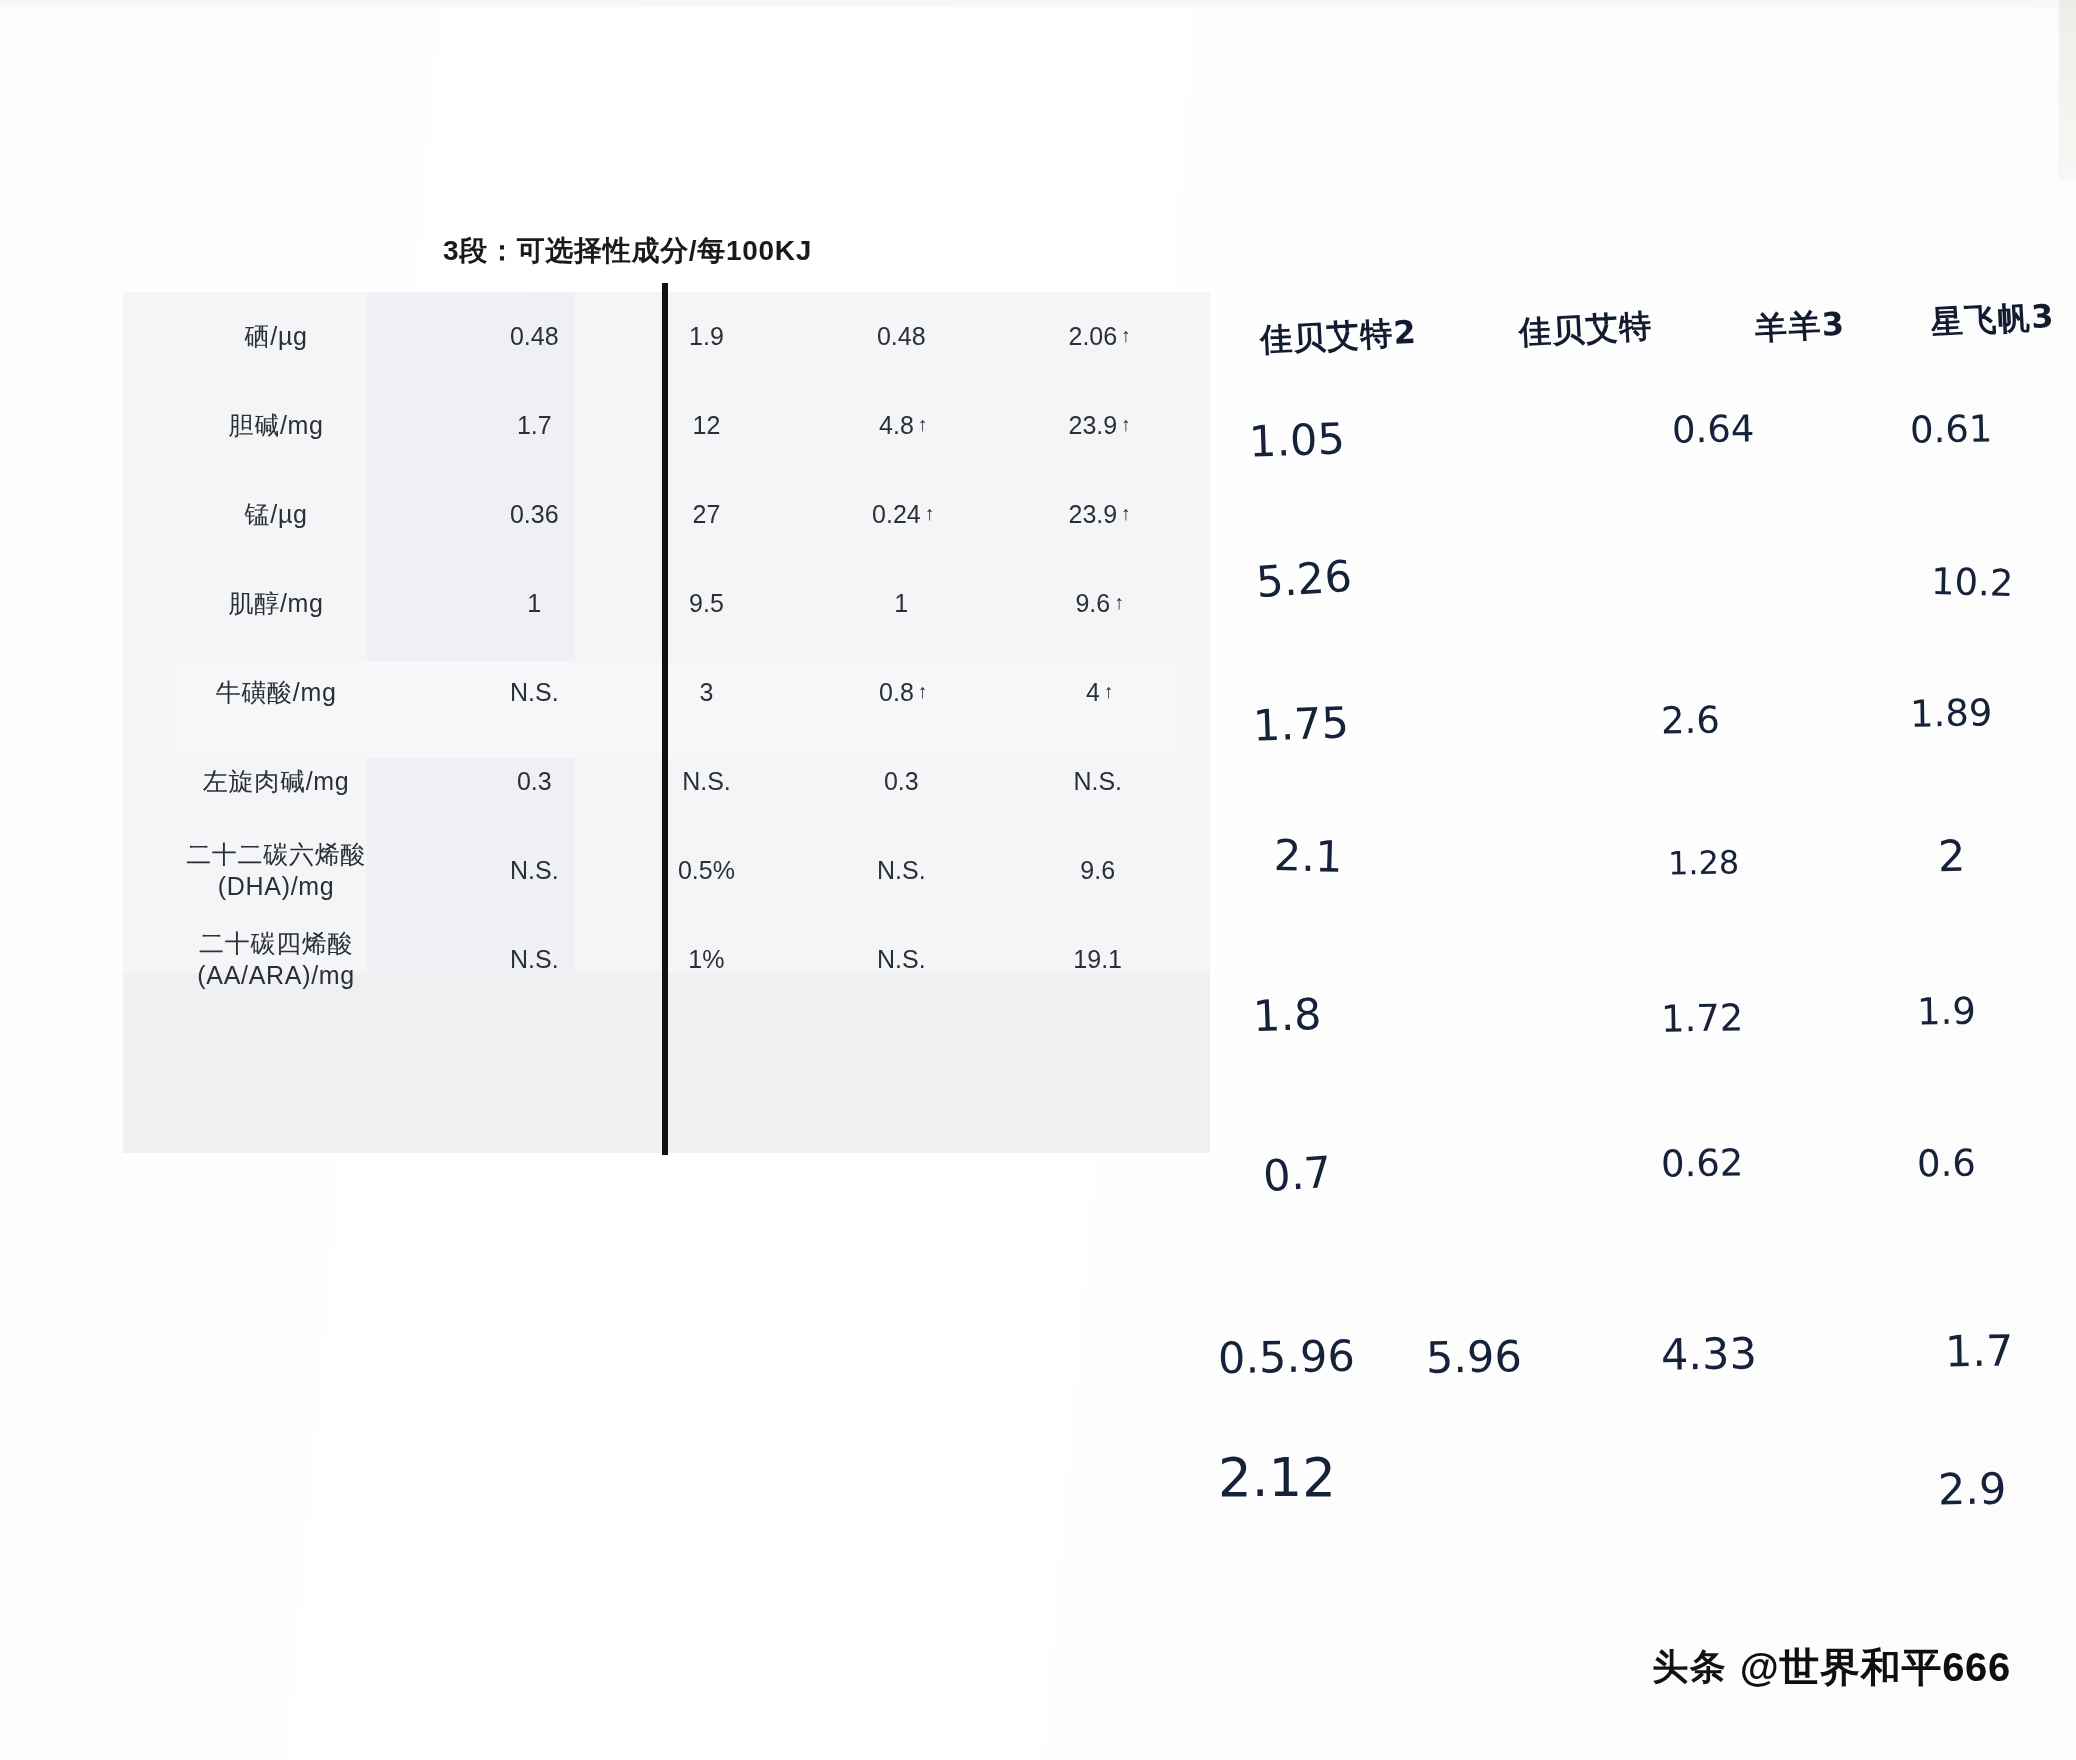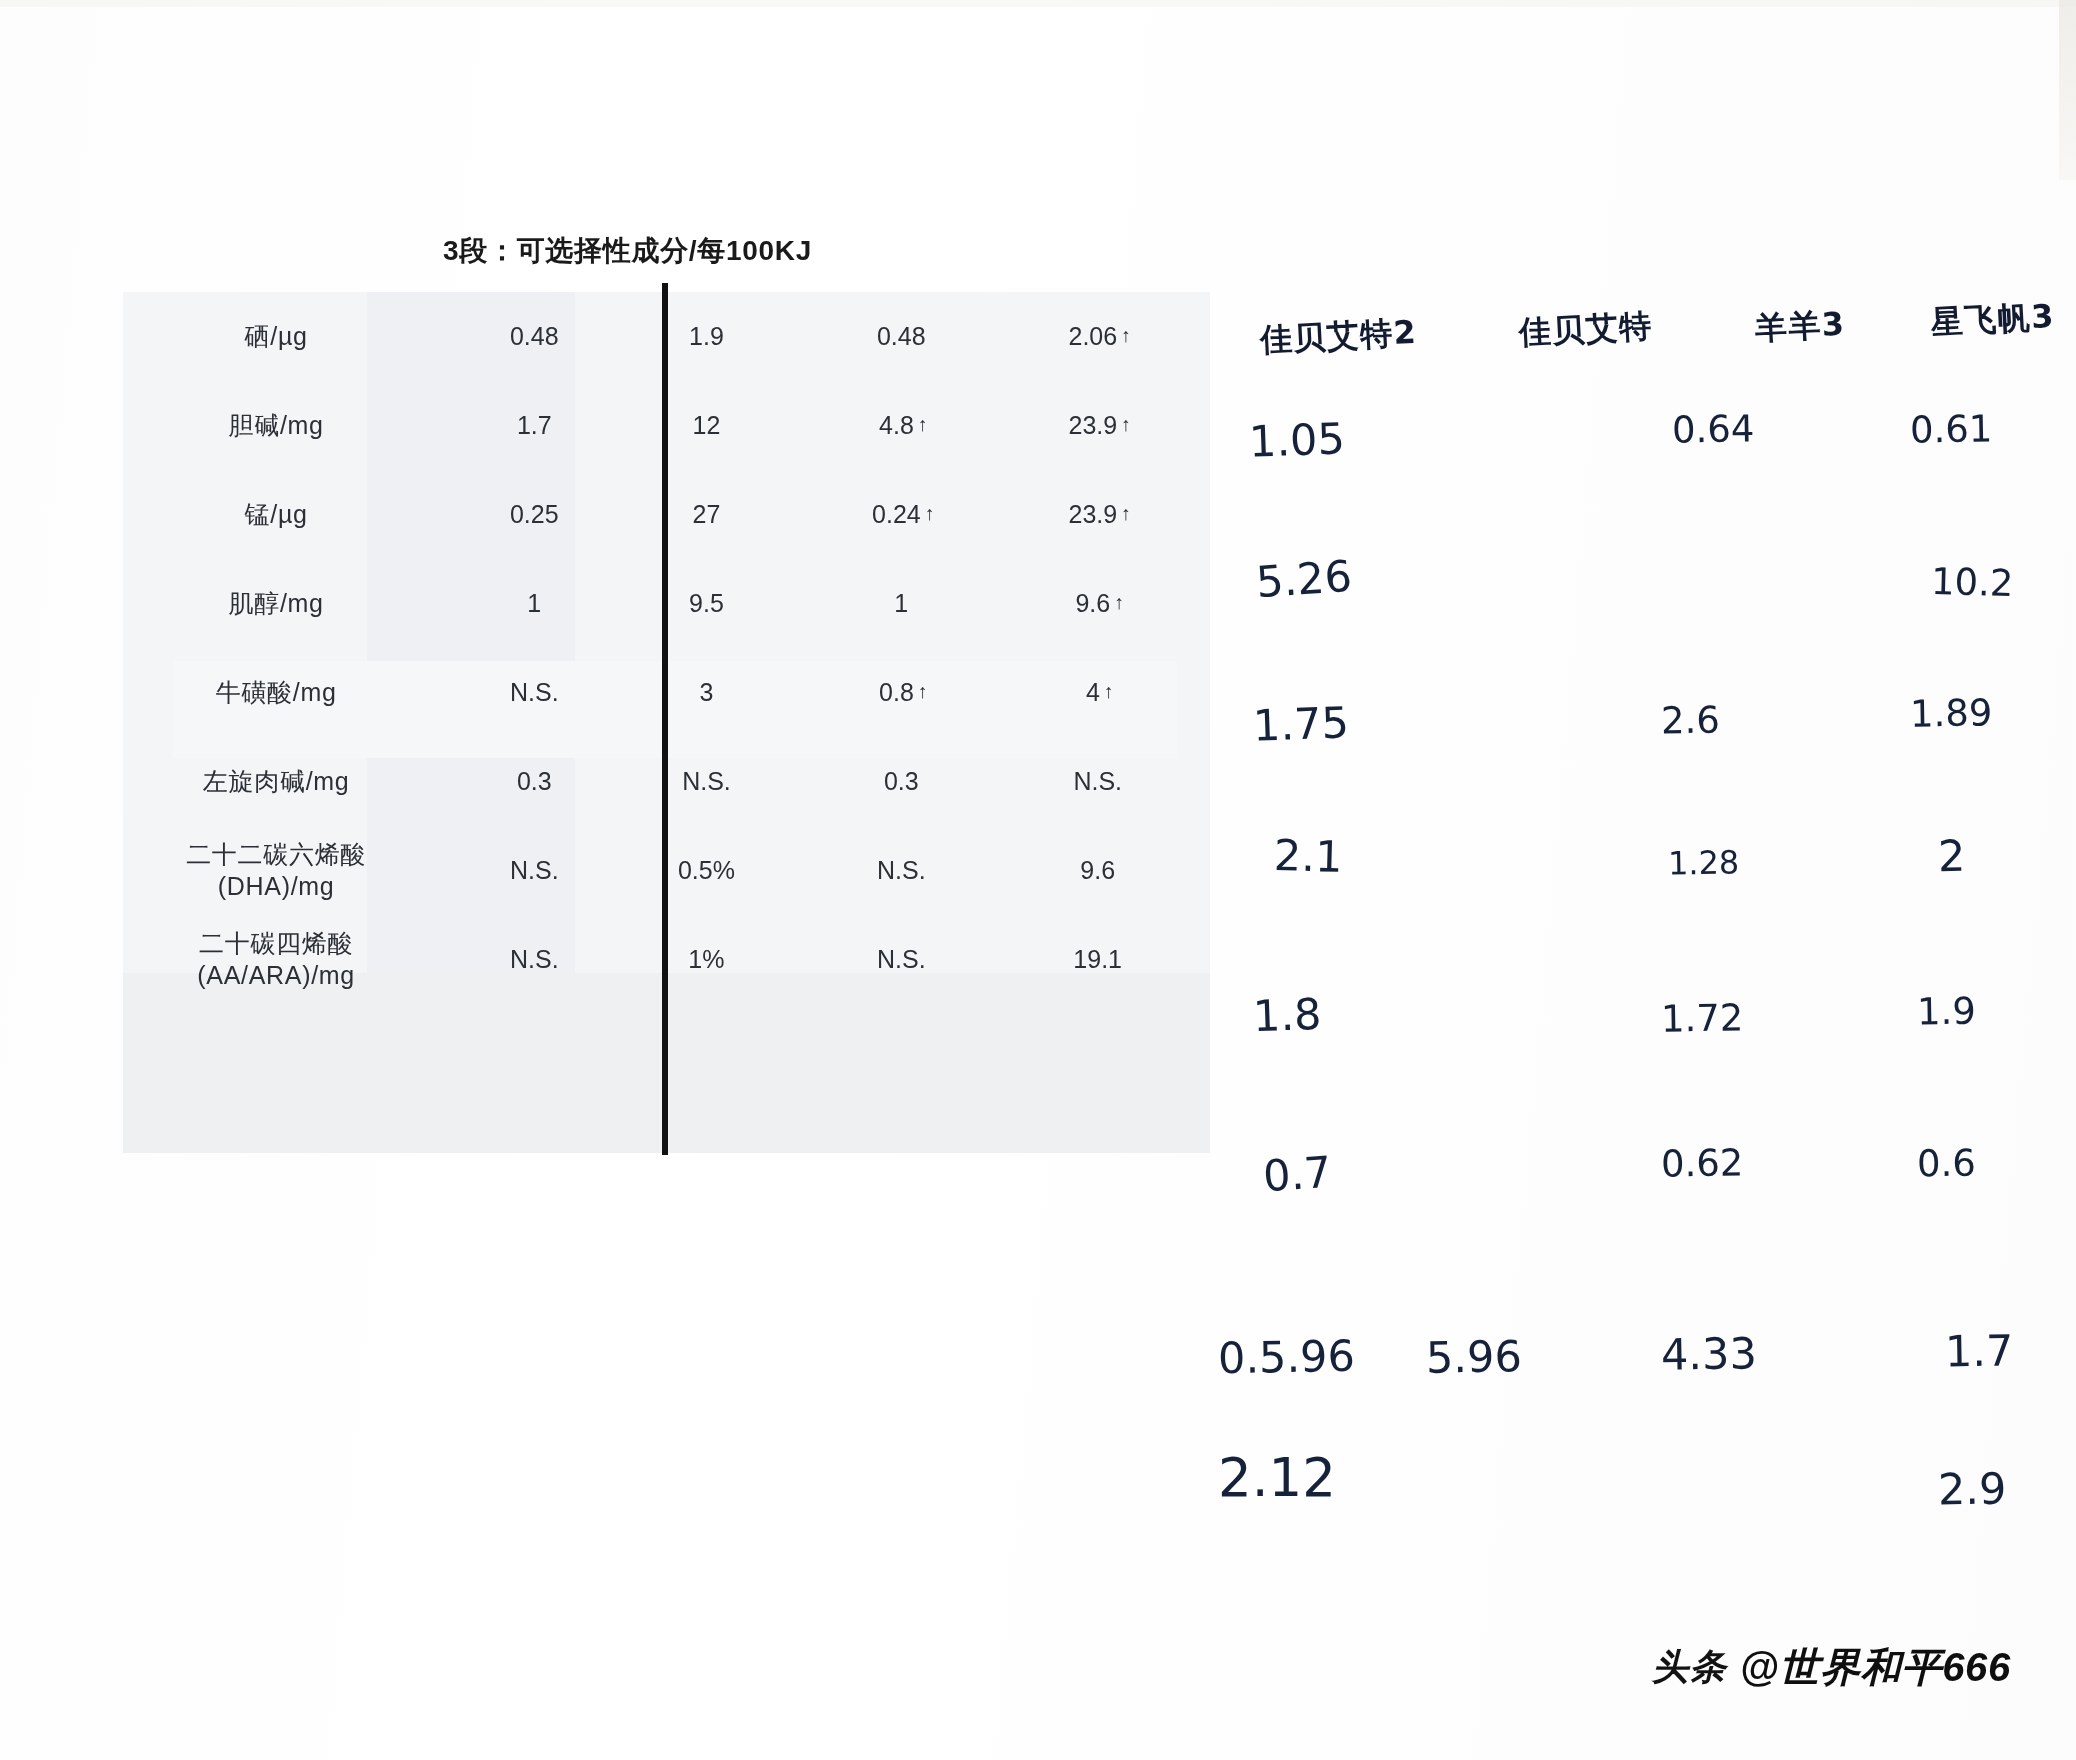--- a/index.html
+++ b/index.html
@@ -137,21 +137,20 @@
   .tilt4 { transform: rotate(-1deg); }
 
   
   .watermark {
     position: absolute;
     right: 66px;
     bottom: 66px;
     display: flex;
     align-items: center;
     gap: 12.5px;
-    font-style: italic;
   }
   .wm-logo {
     font-size: 36px;
     font-weight: bold;
     color: #121212;
     letter-spacing: 1.4px;
   }
   .wm-text {
     font-size: 40px;
     font-weight: bold;
@@ -190,21 +189,21 @@
       <tr>
         <td class="label">胆碱/mg</td>
         <td class="v">1.7</td>
         <td class="v">12</td>
         <td class="sep"></td>
         <td class="v2"><span>4.8</span><span class="arrow-up">↑</span></td>
         <td class="v2"><span>23.9</span><span class="arrow-up">↑</span></td>
       </tr>
       <tr>
         <td class="label">锰/µg</td>
-        <td class="v">0.25</td>
+        <td class="v">0.36</td>
         <td class="v">27</td>
         <td class="sep"></td>
         <td class="v2"><span>0.24</span><span class="arrow-up">↑</span></td>
         <td class="v2"><span>23.9</span><span class="arrow-up">↑</span></td>
       </tr>
       <tr>
         <td class="label">肌醇/mg</td>
         <td class="v">1</td>
         <td class="v">9.5</td>
         <td class="sep"></td>

